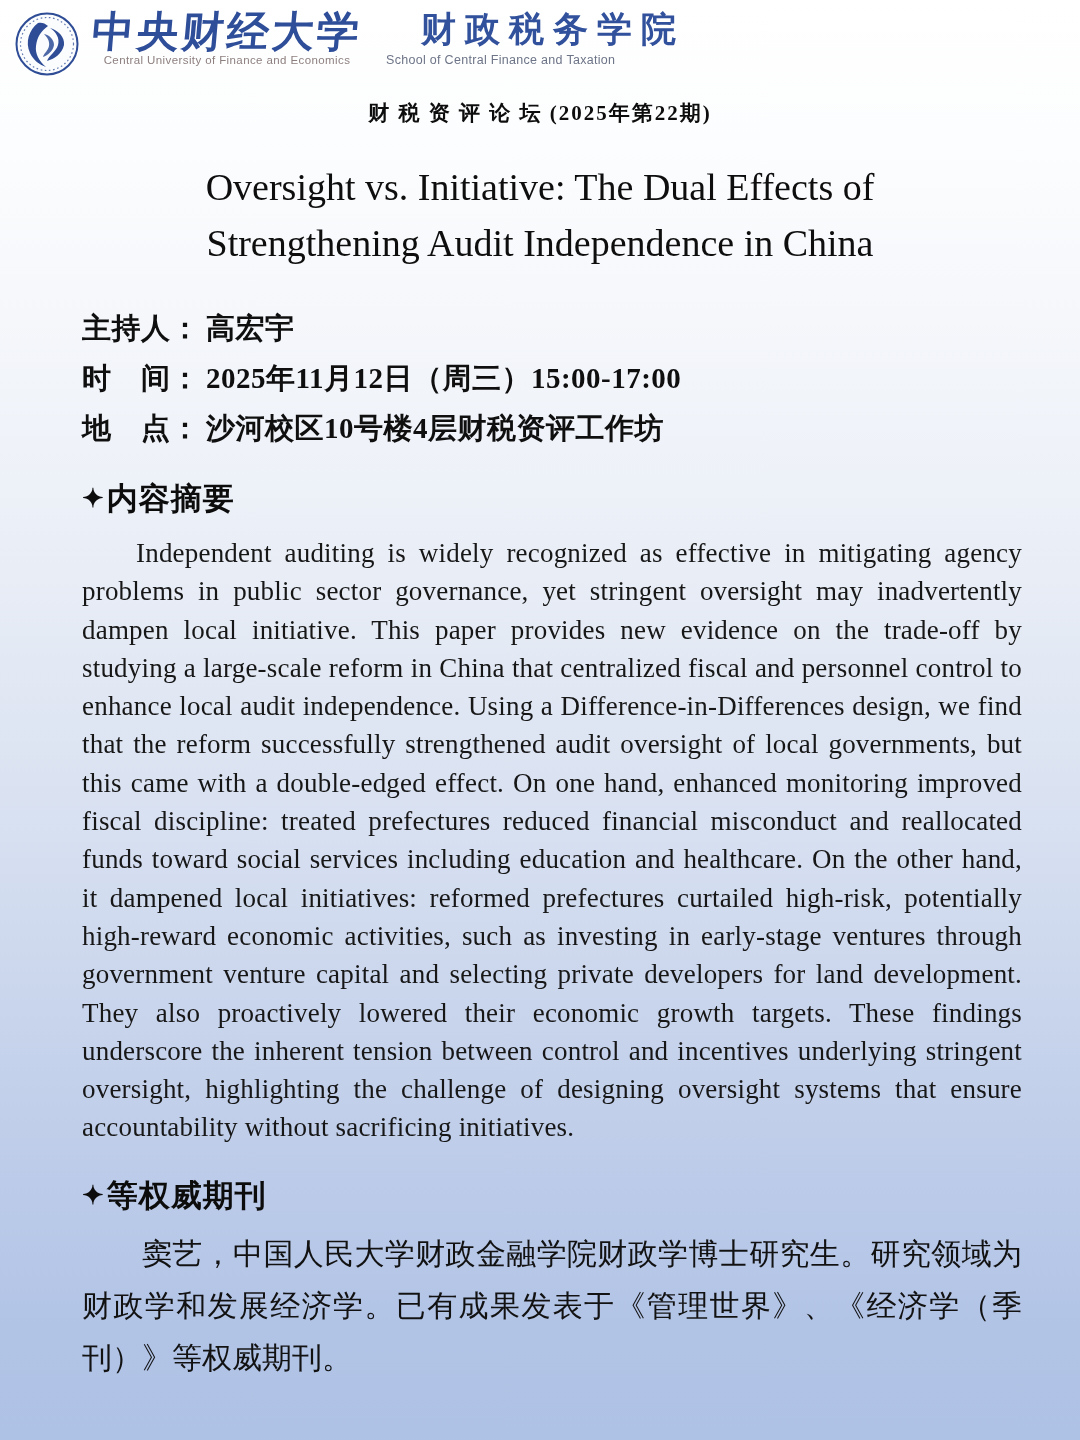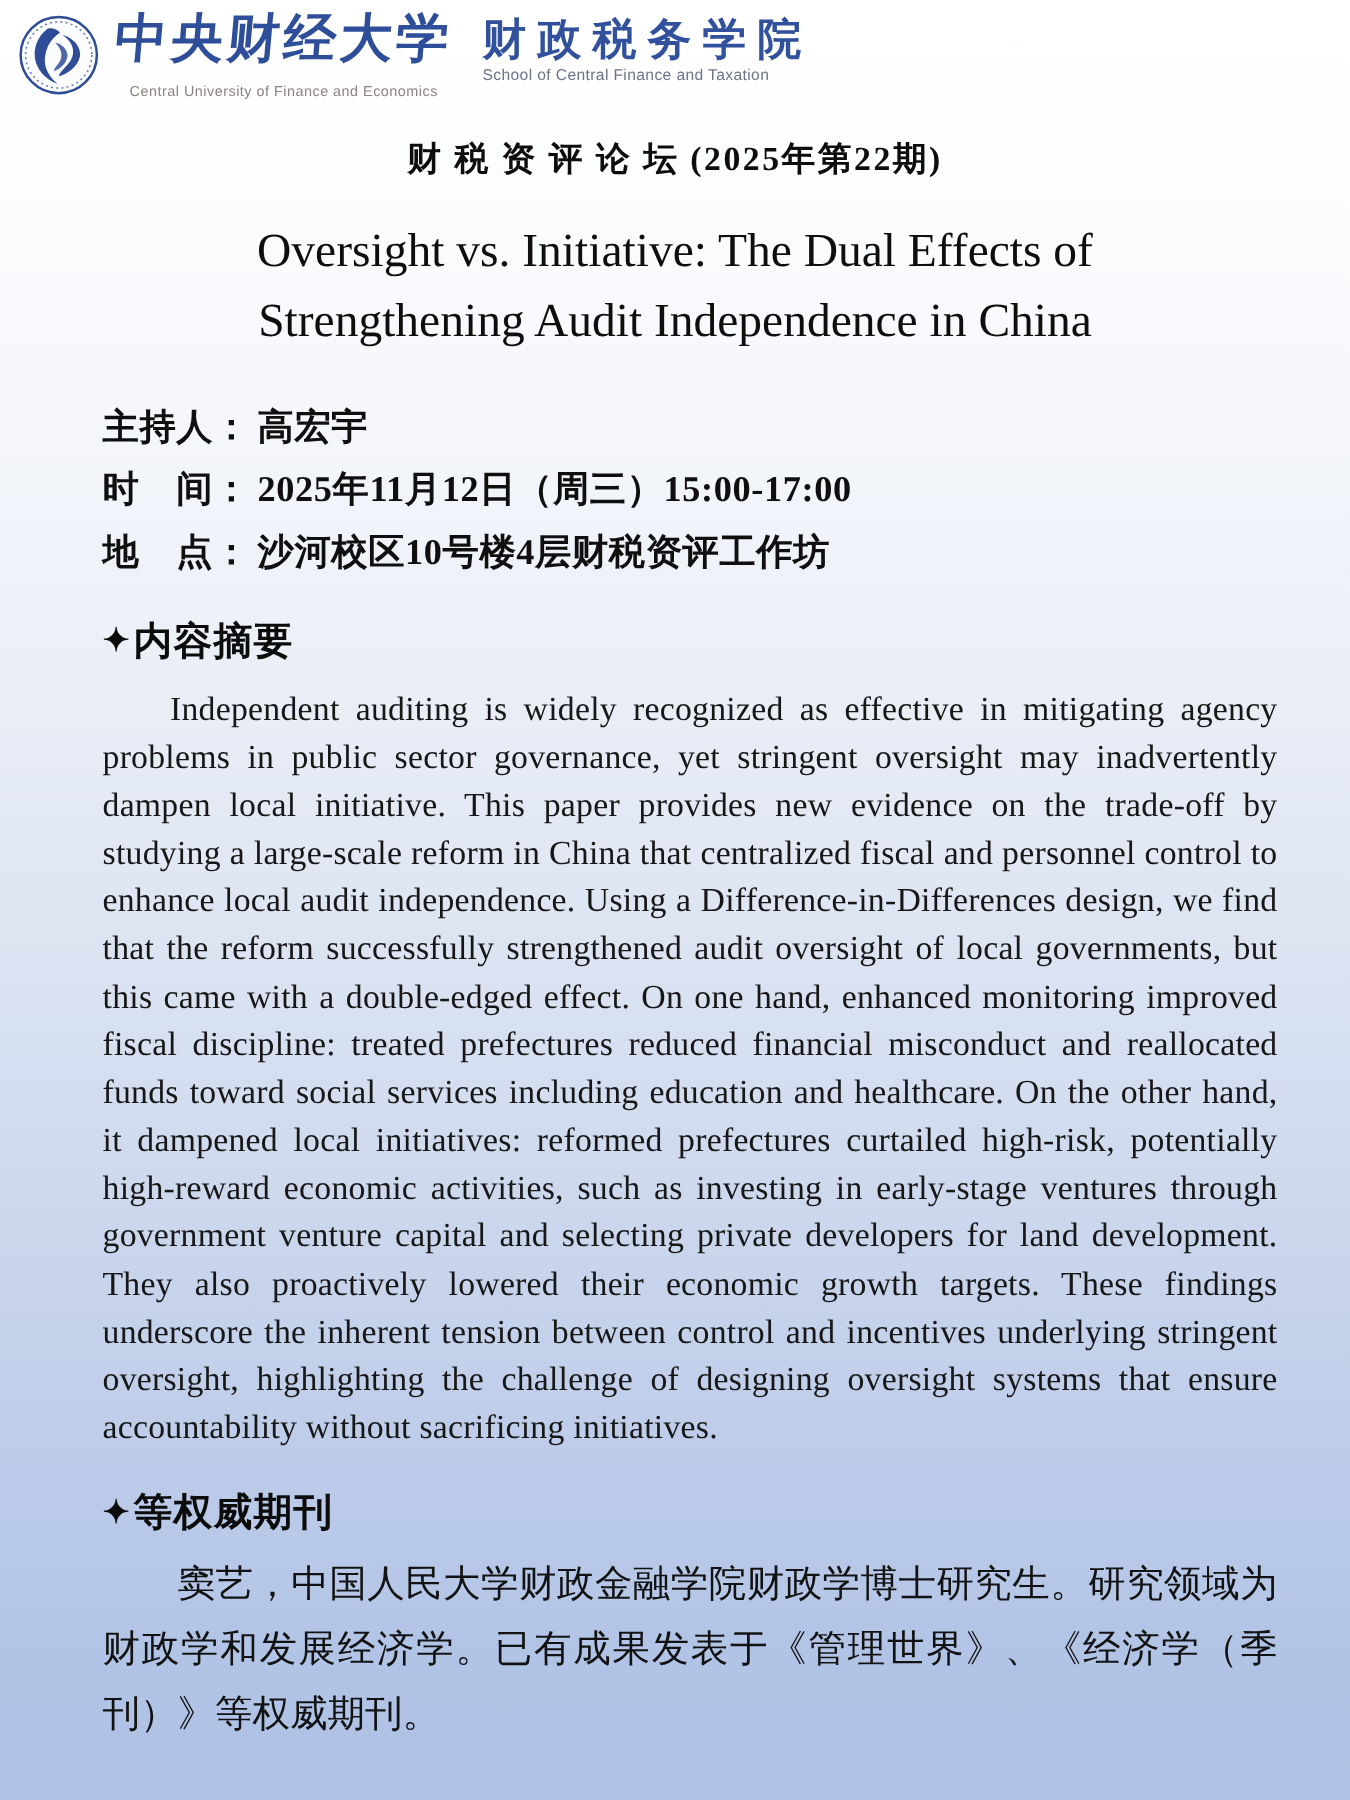--- a/index.html
+++ b/index.html
@@ -23,41 +23,41 @@
   }
   .seal{flex:0 0 auto;}
   .brand{display:flex;flex-direction:column;align-items:center;margin-left:2px;}
   .brand-zh{
     font-family:"Liberation Serif","DejaVu Serif",serif;
     font-weight:700;font-size:42px;line-height:44px;color:#2f4e99;
     letter-spacing:3px;transform:skewX(-5deg);
   }
   .brand-en{
     font-family:"Liberation Sans","DejaVu Sans",sans-serif;
-    font-size:11.5px;color:#8e7f7f;letter-spacing:.4px;margin-top:14px;
+    font-size:11.5px;color:#8e7f7f;letter-spacing:.4px;margin-top:0;
   }
   .school{display:flex;flex-direction:column;align-items:flex-start;margin-left:14px;padding-top:2px;}
   .school-zh{
-    font-family:Liberation Sans, sans-serif;
-    font-weight:700;font-size:35px;line-height:40px;color:#31519c;letter-spacing:9px;
+    font-family:Liberation Mono, monospace;
+    font-weight:700;font-size:35px;line-height:40px;color:#31519c;letter-spacing:9px;margin-left:35px;
   }
   .school-en{
     font-family:"Liberation Sans","DejaVu Sans",sans-serif;
     font-size:12.5px;color:#6d7487;letter-spacing:.3px;margin-top:1px;
   }
 
   
   .series-title{
     margin-top:26px;text-align:center;
     font-weight:700;font-size:43px;line-height:48px;
     color:#3b6cc4;letter-spacing:1px;
   }
   .forum-title{
-    margin-top:25px;text-align:center;
-    font-weight:700;font-size:27px;line-height:38px;color:#0d0d0d;
+    margin-top:12px;text-align:center;
+    font-weight:700;font-size:21px;line-height:38px;color:#0d0d0d;
     letter-spacing:2px;
   }
   .talk-title{
     margin-top:27px;text-align:center;
     font-weight:400;font-size:38px;line-height:56px;color:#0e0e0e;
   }
 
   
   .details{margin:42px 60px 0 82px;}
   .detail-row{

